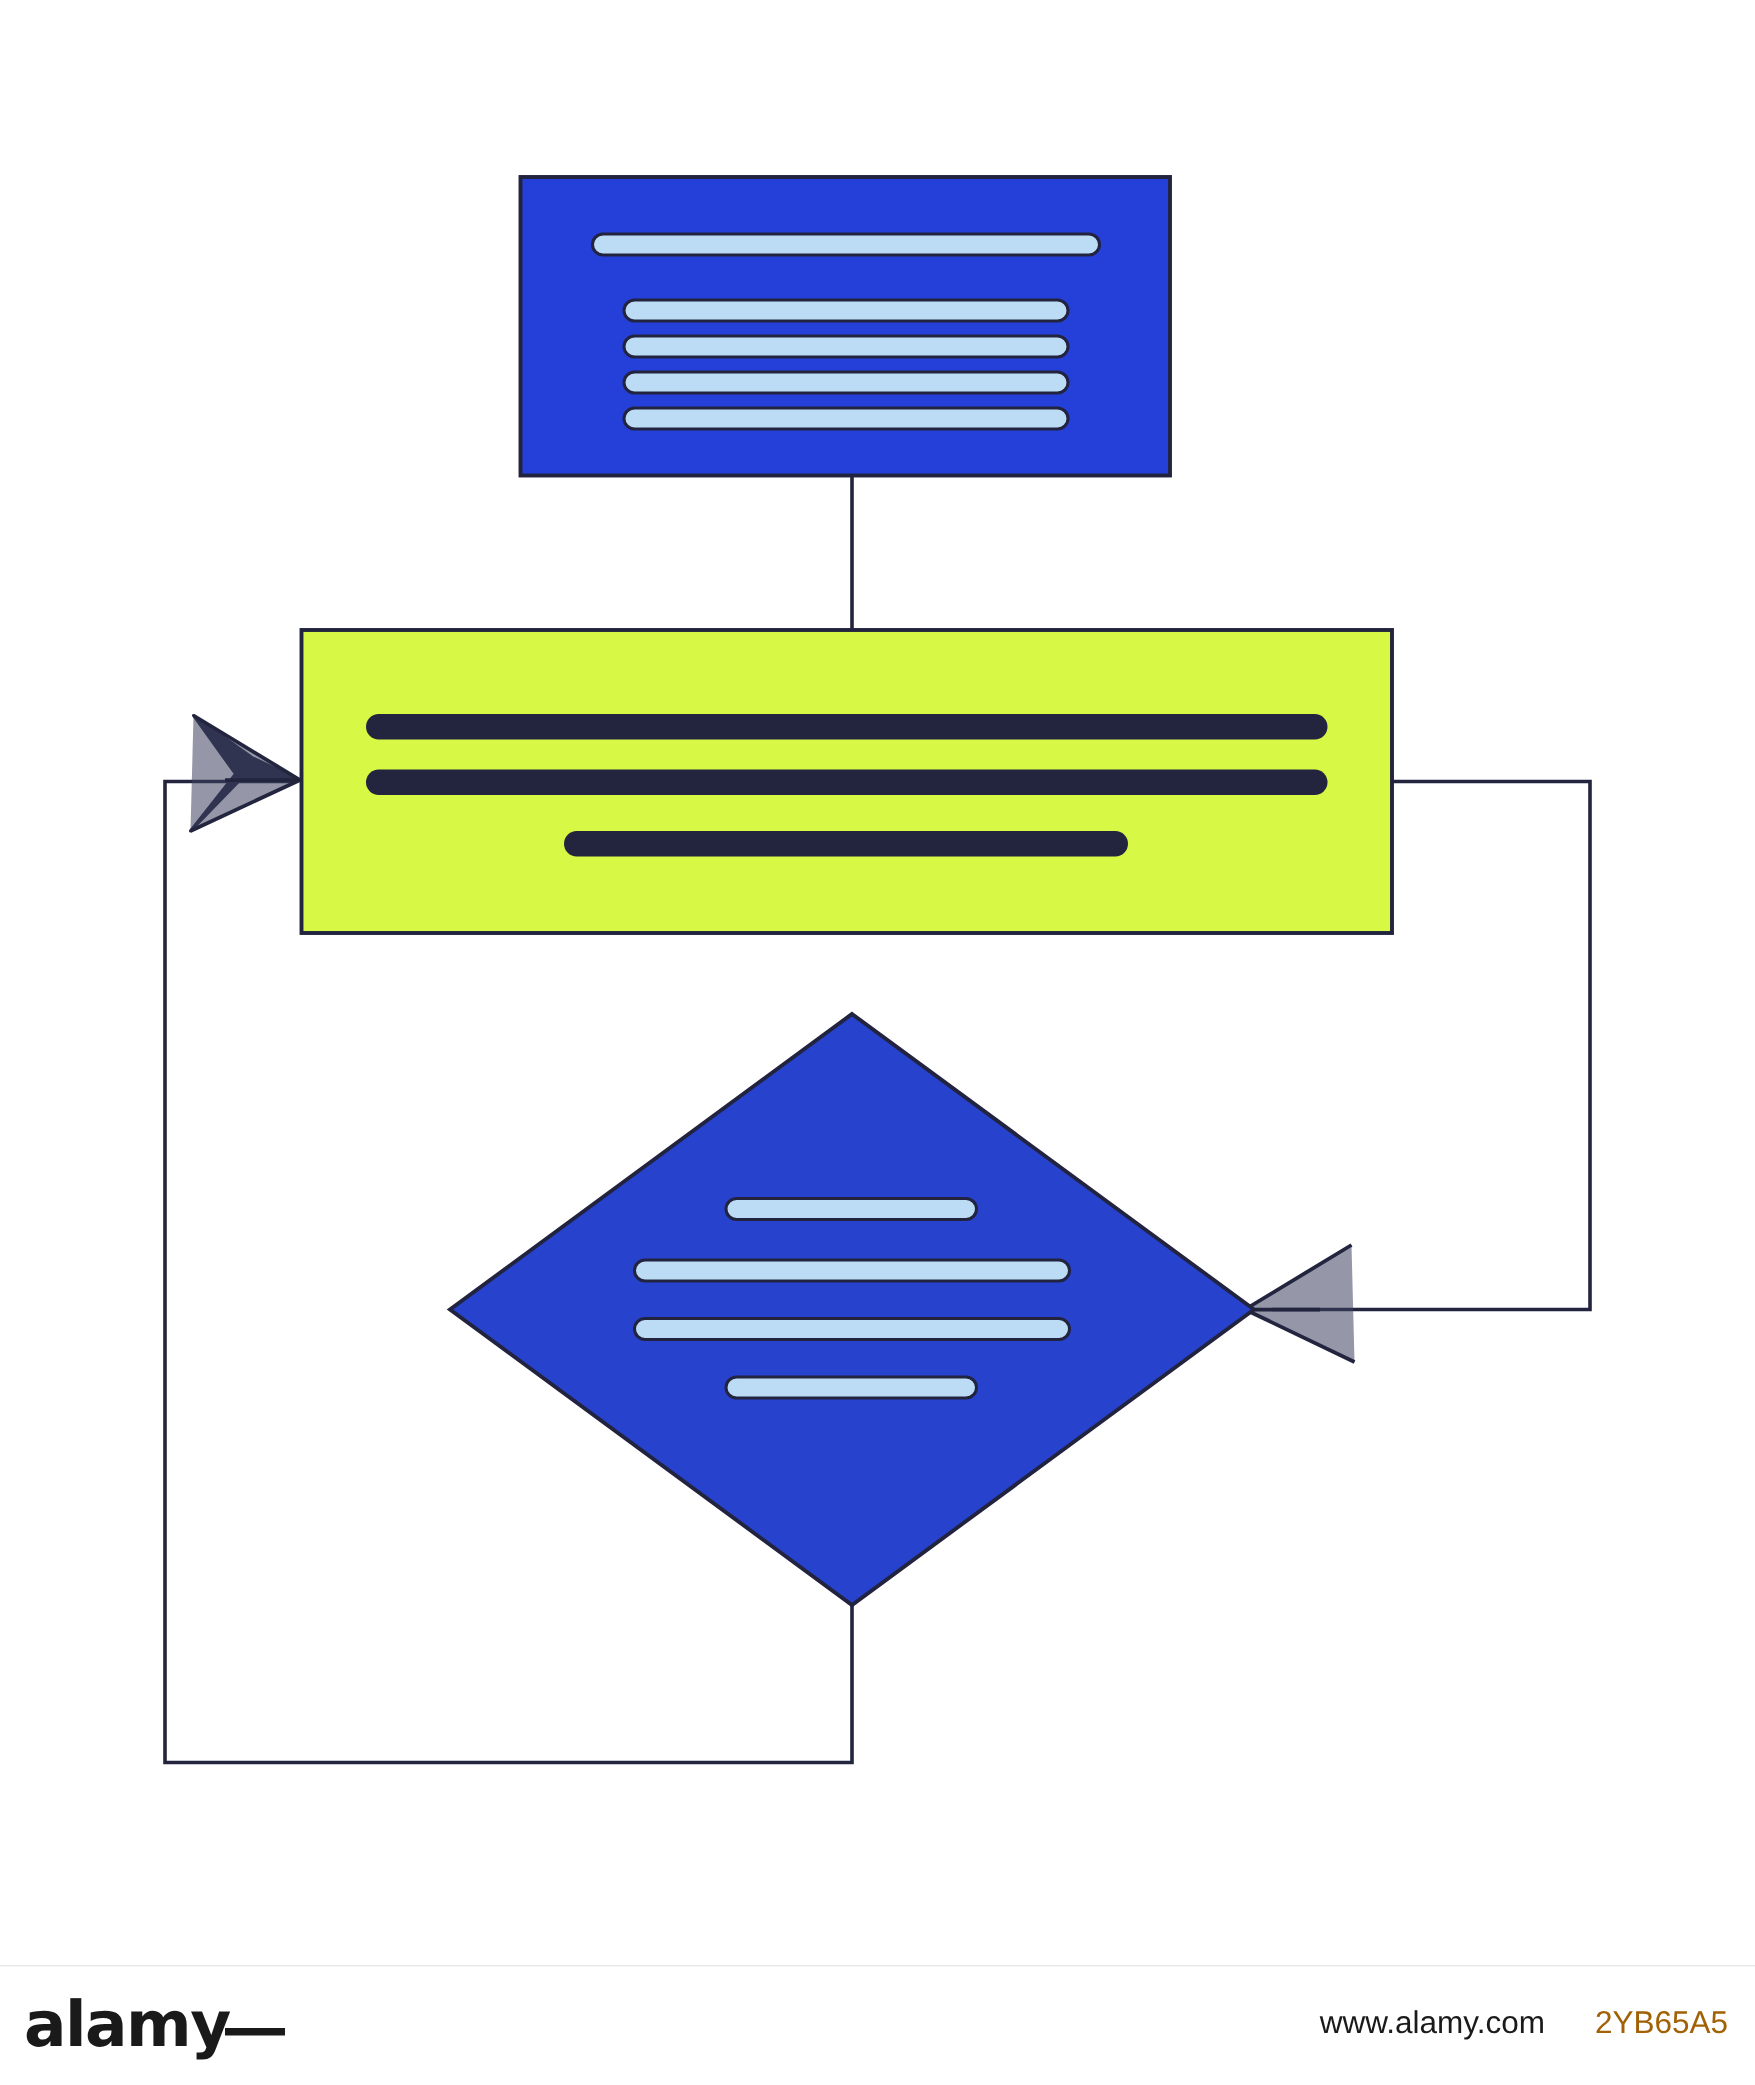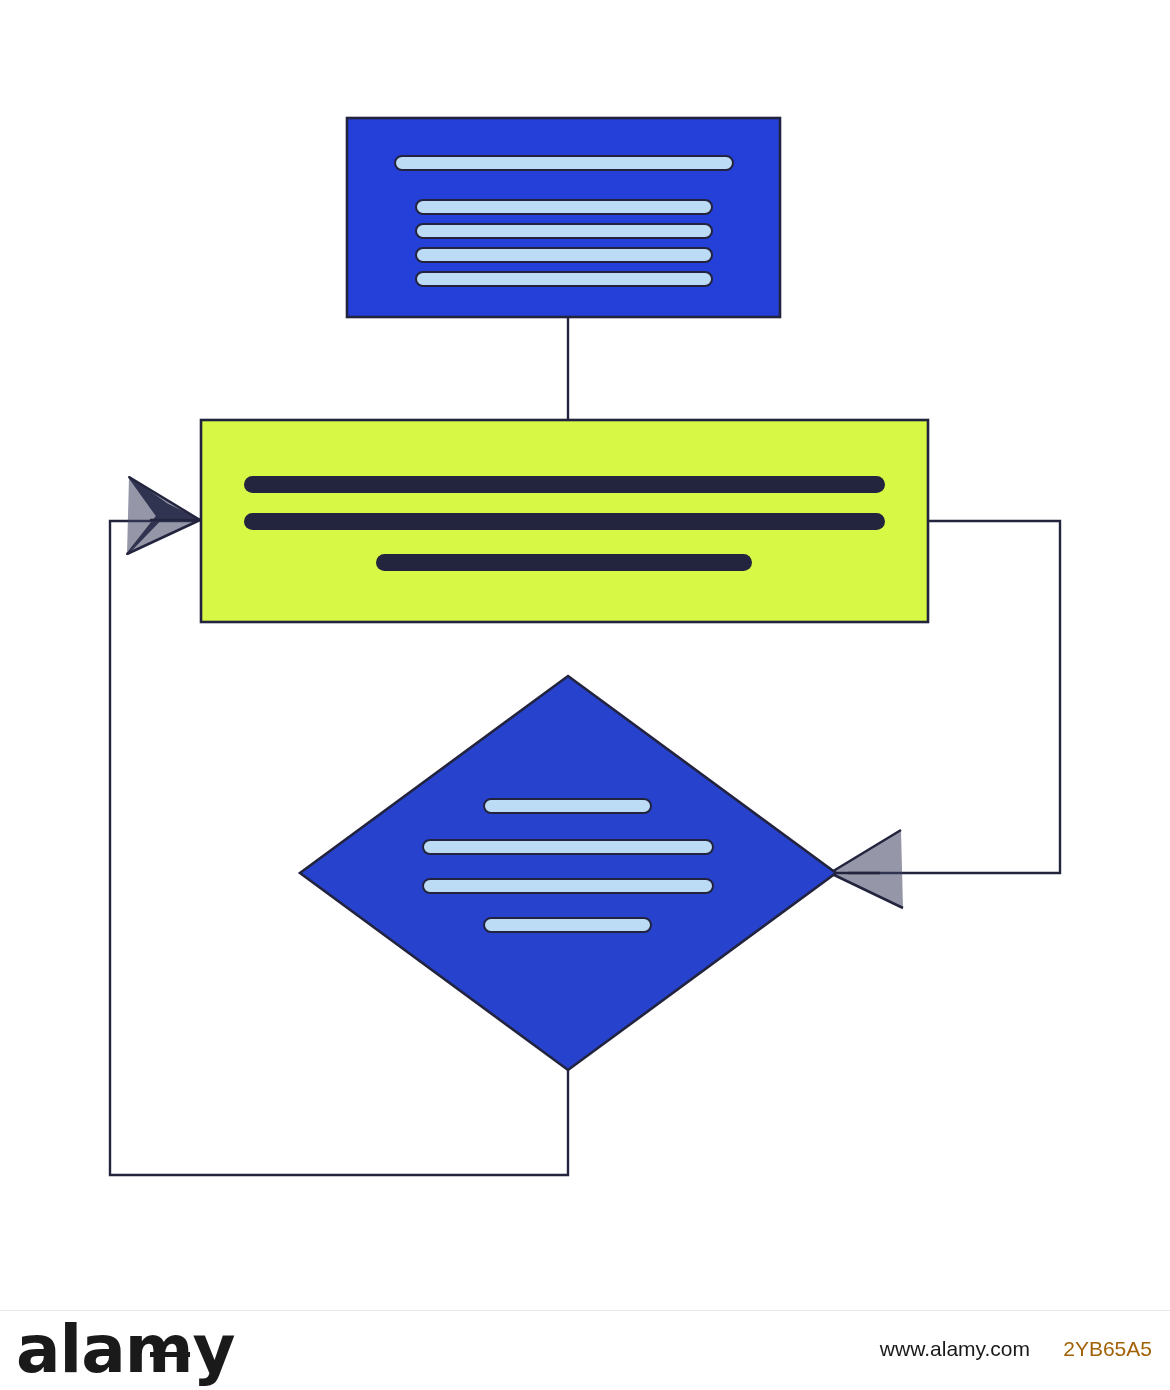--- a/index.html
+++ b/index.html
@@ -35,21 +35,21 @@
     width: 1170px;
     height: 80px;
     background: #ffffff;
     border-top: 1px solid #e8e8e8;
   }
   #alamy-logo {
     position: absolute;
     left: 16px;
     top: 1318px;
     font-family: "DejaVu Sans", sans-serif;
-    font-size: 66px;
+    font-size: 42px;
     font-weight: 700;
     color: #1a1a1a;
     letter-spacing: -1px;
     line-height: 64px;
   }
   #alamy-dash {
     position: absolute;
     left: 150px;
     top: 1352px;
     width: 40px;

